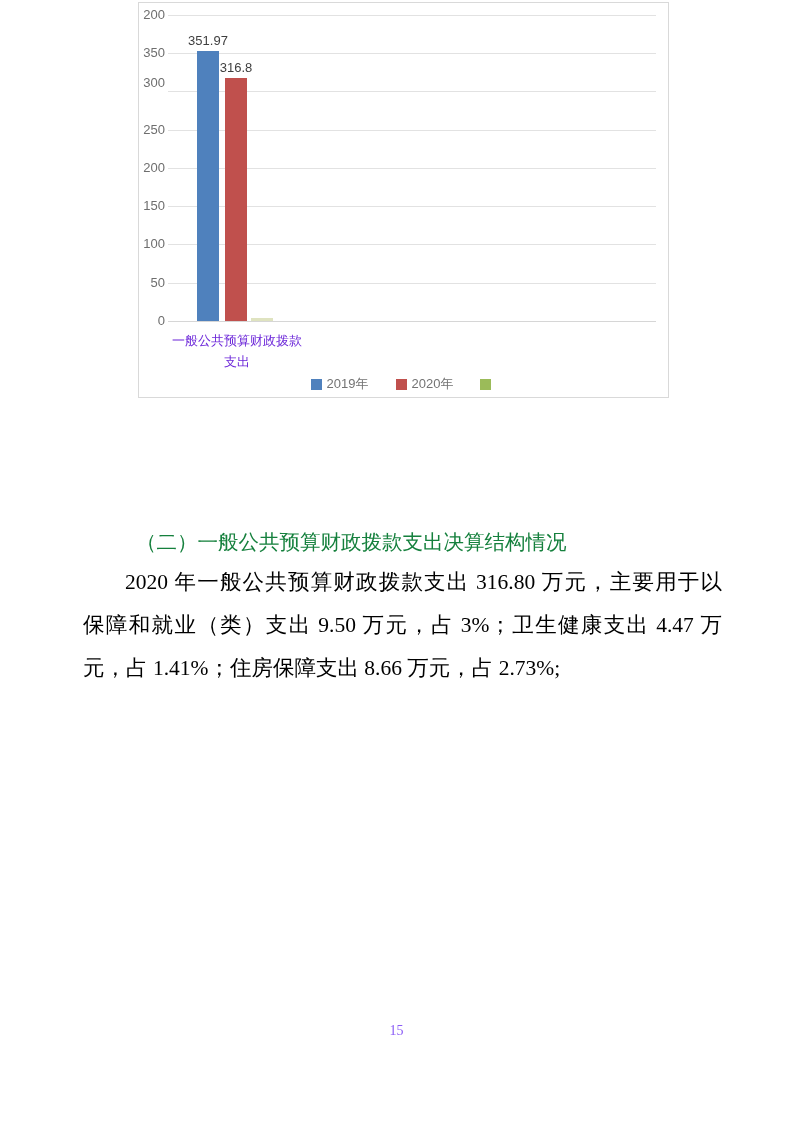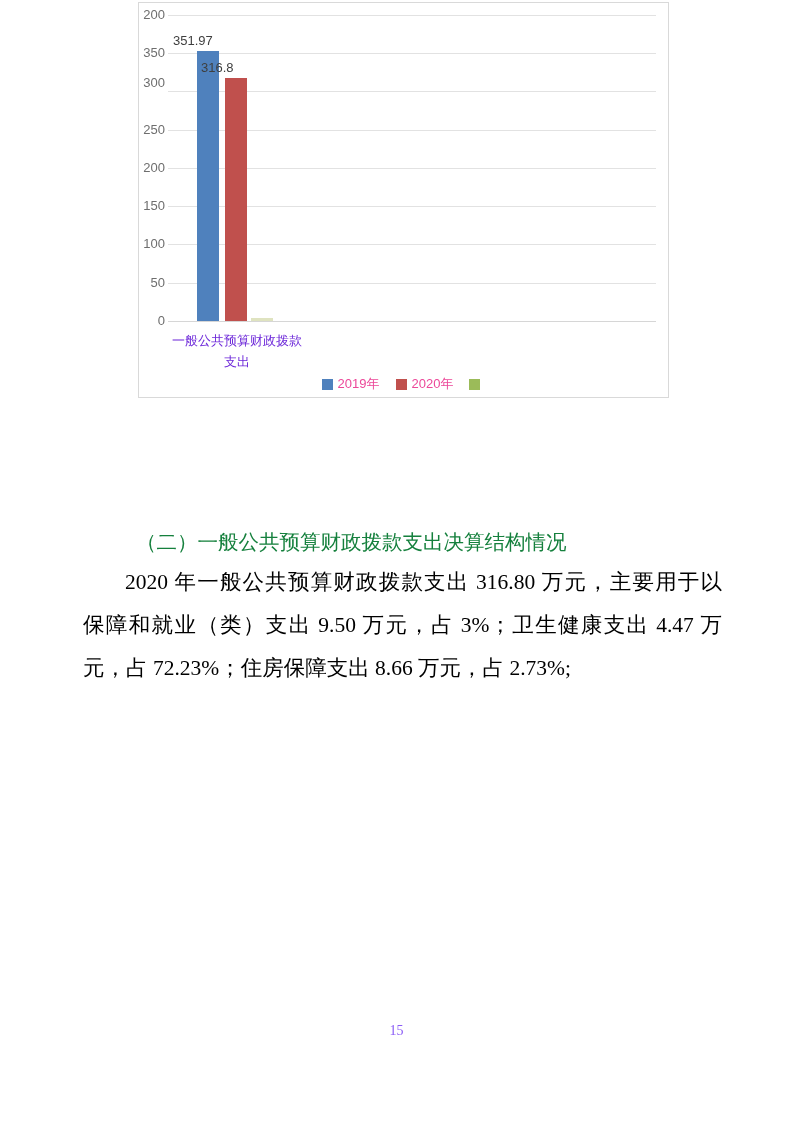--- a/index.html
+++ b/index.html
@@ -17,31 +17,31 @@
     font-family:"Liberation Sans","DejaVu Sans",sans-serif;
   }
   .gridline{position:absolute;left:29px;width:488px;height:1px;background:#e2e2e2;}
   .gridline.base{background:#d6d6d6;}
   .ytick{
     position:absolute;left:0;width:26px;text-align:right;
     font-size:13px;line-height:16px;color:#6e6e6e;
   }
   .bar{position:absolute;}
   .dlabel{
-    position:absolute;width:70px;text-align:left;
+    position:absolute;width:70px;text-align:center;
     font-size:13px;line-height:16px;color:#3f3f3f;
   }
   .cat-label{
     position:absolute;left:28px;top:327px;width:140px;text-align:center;
     font-size:13px;line-height:21px;color:#6d28d9;
   }
   .legend{
     position:absolute;left:0;top:372px;width:100%;
-    display:flex;justify-content:center;align-items:center;gap:16px;
-    font-size:13px;color:#ec4899;
+    display:flex;justify-content:center;align-items:center;gap:27px;
+    font-size:13px;color:#737373;
   }
   .legend-item{display:flex;align-items:center;gap:5px;}
   .swatch{width:11px;height:11px;display:inline-block;}
 
   
   .caption{
     position:absolute;left:126px;top:446px;width:600px;
     font-size:21px;letter-spacing:0.5px;color:#000;line-height:30px;
     white-space:nowrap;
   }
@@ -115,18 +115,18 @@
       </div>
     </div>
   </div>
 
 
   <div class="heading">（二）一般公共预算财政拨款支出决算结构情况</div>
 
   <div class="para">
     <div class="pline first jline">2020 年一般公共预算财政拨款支出 316.80 万元，主要用于以</div>
     <div class="pline jline">保障和就业（类）支出 9.50 万元，占 3%；卫生健康支出 4.47 万</div>
-    <div class="pline">元，占 72.23%；住房保障支出 8.66 万元，占 2.73%;</div>
+    <div class="pline">元，占 1.41%；住房保障支出 8.66 万元，占 2.73%;</div>
   </div>
 
   <div class="pagenum">15</div>
 
 </div>
 
 </body></html>

